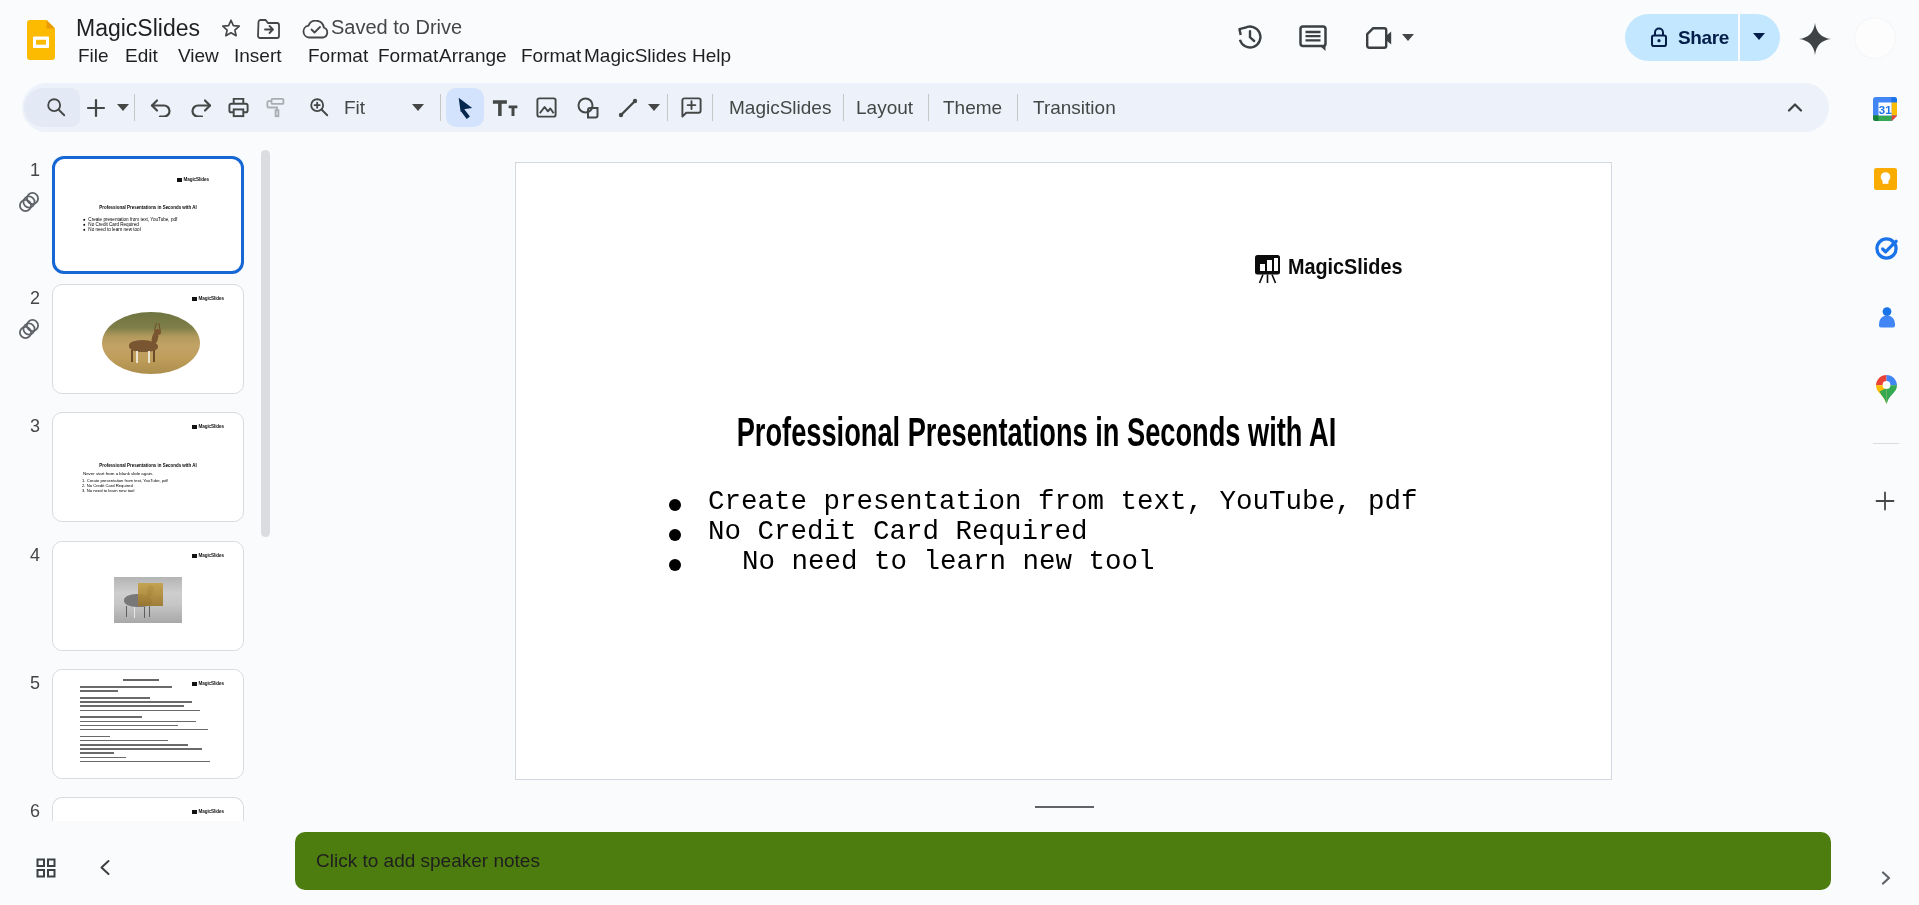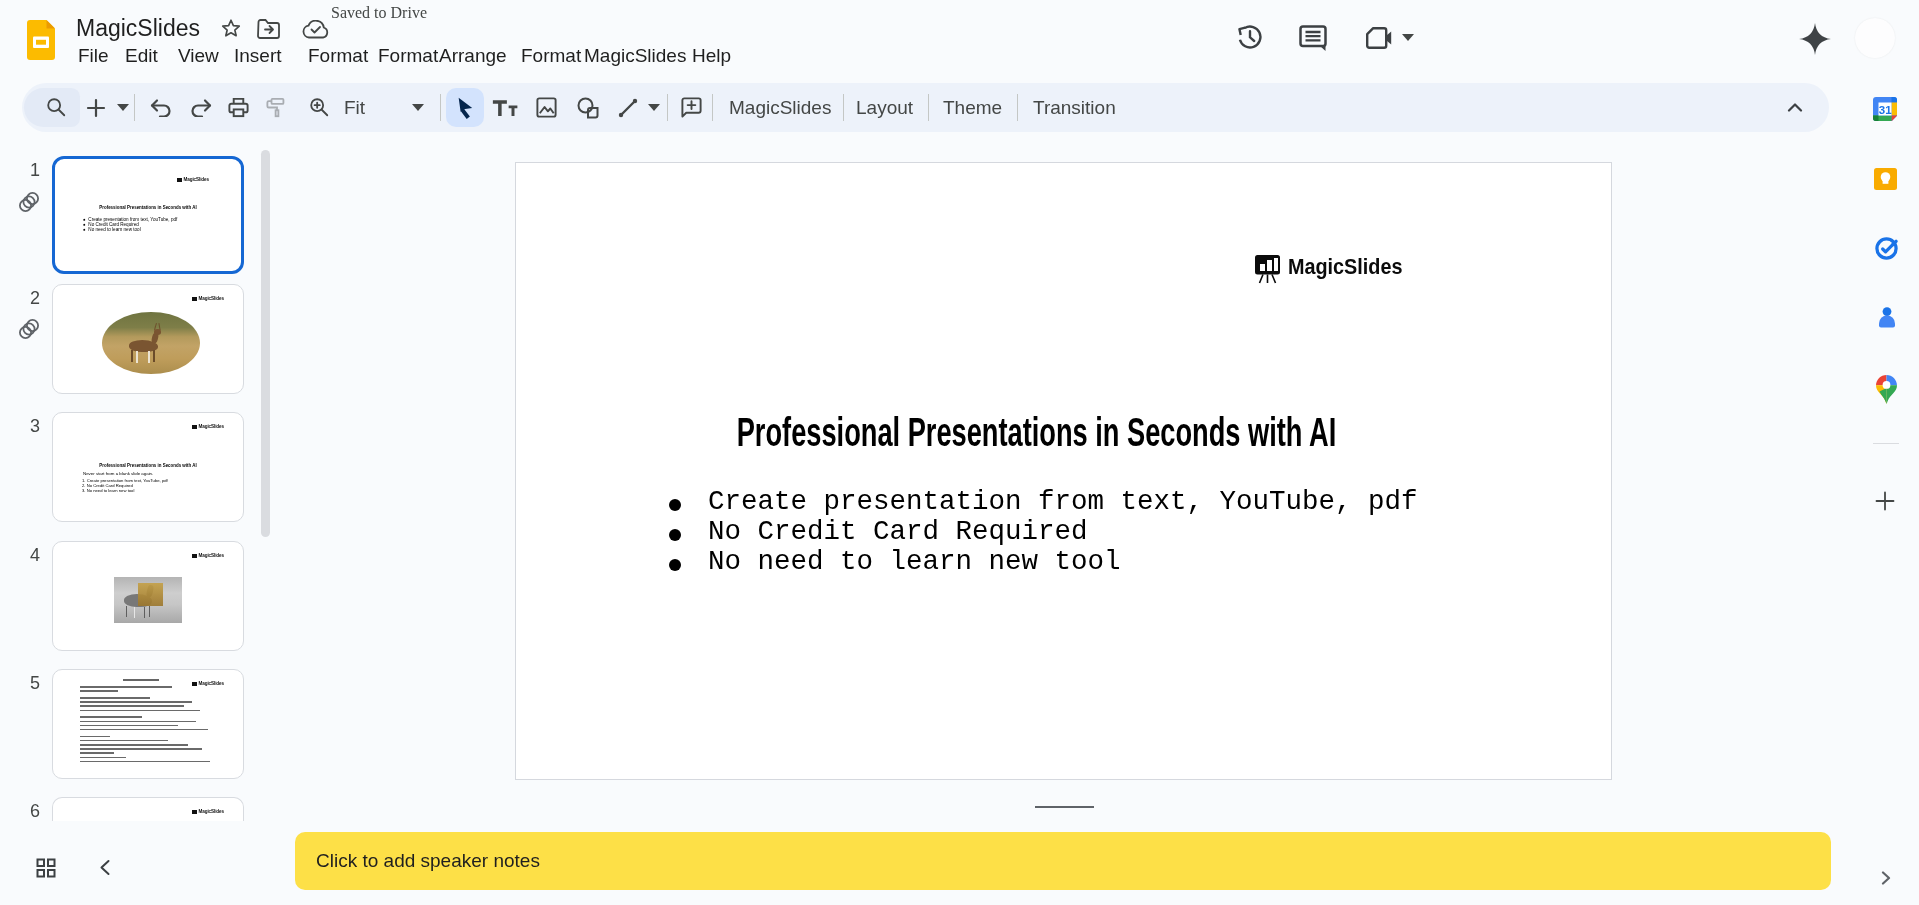--- a/index.html
+++ b/index.html
@@ -4,21 +4,21 @@
 <style>
 * { margin:0; padding:0; box-sizing:border-box; }
 html,body { width:1919px; height:905px; overflow:hidden; }
 body { background:#f9fbfd; font-family:"Liberation Sans", sans-serif; position:relative; }
 .abs { position:absolute; }
 svg { display:block; }
 
 
 #hdr { position:absolute; left:0; top:0; width:1919px; height:83px; }
 #title { position:absolute; left:76px; top:15px; font-size:23px; color:#1f1f1f; }
-#saved { position:absolute; left:331px; top:4px; font-size:16px; color:#444746;font-family:Liberation Serif, serif; }
+#saved { position:absolute; left:331px; top:16px; font-size:20px; color:#444746; }
 .menu { position:absolute; top:45px; font-size:19px; color:#1f1f1f; }
 
 
 #btn-slideshow { position:absolute; left:1443px; top:14px; width:170px; height:47px; border:1px solid #747775; border-radius:24px; background:#f9fbfd; }
 #btn-slideshow .lbl { position:absolute; left:0; top:0; width:127px; height:45px; line-height:45px; text-align:center; font-size:19px; color:#1f1f1f; }
 #btn-slideshow .div { position:absolute; left:127px; top:0; width:1px; height:45px; background:#747775; }
 #btn-share { position:absolute; left:1625px; top:14px; width:155px; height:47px; border-radius:24px; background:#c2e7ff; }
 #btn-share .div { position:absolute; left:113px; top:0; width:1.5px; height:47px; background:#f9fbfd; }
 #btn-share .lbl { position:absolute; left:53px; top:0; height:47px; line-height:47px; font-size:19px; font-weight:bold; color:#041e49; letter-spacing:-0.4px;}
 .caret { width:0; height:0; border-left:6px solid transparent; border-right:6px solid transparent; border-top:7px solid #444746; }
@@ -43,21 +43,21 @@
 #strip-bottom { position:absolute; left:0; top:821px; width:294px; height:84px; background:#f9fbfd; }
 
 
 #slide { position:absolute; left:515px; top:162px; width:1097px; height:618px; background:#fff; border:1px solid #d5d8de; }
 #slide-logo { position:absolute; left:1255px; top:255px; }
 #slide-logo .txt { position:absolute; left:33px; top:1px; font-size:22px; line-height:22px; font-weight:bold; color:#0b0b0b; transform:scaleX(0.9); transform-origin:0 50%; }
 #slide-title { position:absolute; left:488px; top:412px; width:1097px; text-align:center; font-size:41px; font-weight:bold; color:#000; line-height:41px; transform:scaleX(0.664); transform-origin:50% 50%; }
 .bullet { position:absolute; left:708px; font-size:27.5px; color:#000; white-space:nowrap; line-height:30px;font-family:Liberation Mono, monospace; }
 .bdot { position:absolute; left:669px; width:12px; height:12px; border-radius:50%; background:#000; }
 #handle { position:absolute; left:1035px; top:806px; width:59px; height:2px; background:#5f6368; }
-#notes { position:absolute; left:295px; top:832px; width:1536px; height:58px; background:#fde047; border-radius:10px; }
+#notes { position:absolute; left:295px; top:832px; width:1536px; height:58px; background:#4d7c0f; border-radius:10px; }
 #notes .txt { position:absolute; left:21px; top:0; height:58px; line-height:58px; font-size:19px; color:#1f1f1f; }
 
 
 #side { position:absolute; left:1860px; top:83px; width:59px; height:822px; }
 </style>
 </head>
 <body>
 
 <div id="hdr">
   <svg class="abs" style="left:27px; top:20px;" width="28" height="40" viewBox="0 0 28 40">
@@ -104,20 +104,30 @@
     <path d="M6.5 7 h15 M6.5 11.2 h15 M6.5 15.4 h15" stroke-width="2.3"></path>
     <path d="M20 20 h6.5 v6 z" fill="#3c4043" stroke="none"></path>
   </svg>
 
   <svg class="abs" style="left:1366px; top:27px;" width="26" height="22" viewBox="0 0 26 22" fill="none" stroke="#3c4043" stroke-width="2.4">
     <path d="M7.2 1.2 h11 a2 2 0 0 1 2 2 v15.6 a2 2 0 0 1 -2 2 h-15 a2 2 0 0 1 -2 -2 v-11.6 z" stroke-linejoin="round"></path>
     <path d="M25.2 4.6 v12.8 l-5 -4.1 v-4.6 z" fill="#3c4043" stroke="none"></path>
   </svg>
   <div class="caret abs" style="left:1402px; top:34px;"></div>
 
+  <div id="btn-share">
+    <svg class="abs" style="left:24px; top:13px;" width="20" height="21" viewBox="0 0 20 21" fill="none" stroke="#041e49" stroke-width="2">
+      <rect x="3" y="8.5" width="14" height="10.5" rx="1.8"></rect>
+      <path d="M6 8.5 v-3 a4 4 0 0 1 8 0 v3"></path>
+      <circle cx="10" cy="13.7" r="1.6" fill="#041e49" stroke="none"></circle>
+    </svg>
+    <div class="lbl">Share</div>
+    <div class="div"></div>
+    <div class="caret abs" style="left:128px; top:19px; border-top-color:#041e49;"></div>
+  </div>
 
   <svg class="abs" style="left:1798px; top:22px;" width="34" height="34" viewBox="0 0 34 34">
     <path d="M17 1 Q18.7 15.3 33 17 Q18.7 18.7 17 33 Q15.3 18.7 1 17 Q15.3 15.3 17 1 z" fill="#3f4346"></path>
   </svg>
   <div id="avatar"></div>
 </div>
 
 <div id="toolbar">
   <div id="tb-search-bg"></div>
   <svg class="abs" style="left:23px; top:13px;" width="22" height="22" viewBox="0 0 24 24" fill="none" stroke="#444746" stroke-width="2">
@@ -348,21 +358,21 @@
     <path d="M8 19.5 L4.5 28 M12.5 19.5 L12.5 28 M17 19.5 L20.5 28" stroke="#0b0b0b" stroke-width="1.6" fill="none"></path>
   </svg>
   <div class="txt">MagicSlides</div>
 </div>
 <div id="slide-title">Professional Presentations in Seconds with AI</div>
 <div class="bdot" style="top:499px;"></div>
 <div class="bdot" style="top:529px;"></div>
 <div class="bdot" style="top:559px;"></div>
 <div class="bullet" style="top:487px;">Create presentation from text, YouTube, pdf</div>
 <div class="bullet" style="top:517px;">No Credit Card Required</div>
-<div class="bullet" style="top:547px;">No need to learn new tool</div>
+<div class="bullet" style="top:547px;margin-left:34px;">No need to learn new tool</div>
 <div id="handle"></div>
 <div id="notes">
     <div class="txt">Click to add speaker notes</div>
   </div>
 
 <svg class="abs" style="left:1881px; top:871px;" width="10" height="14" viewBox="0 0 10 14" fill="none" stroke="#5f6368" stroke-width="2.2" stroke-linecap="round" stroke-linejoin="round">
   <path d="M2 1.5 L8 7 L2 12.5"></path>
 </svg>
 
 <div id="side">

